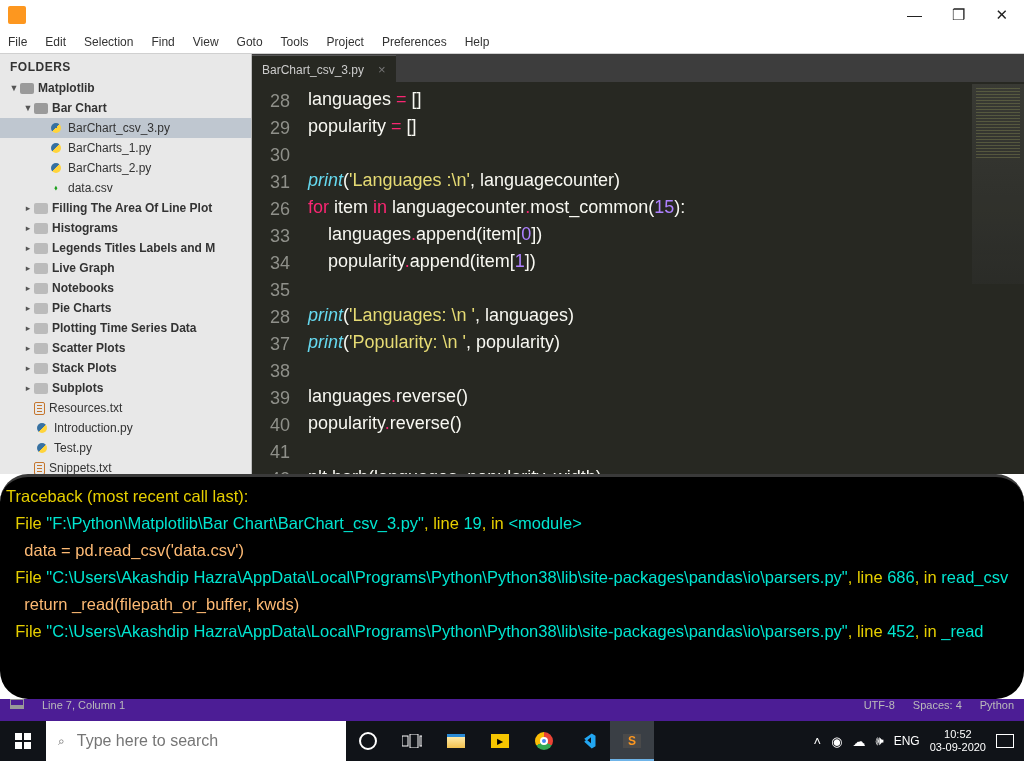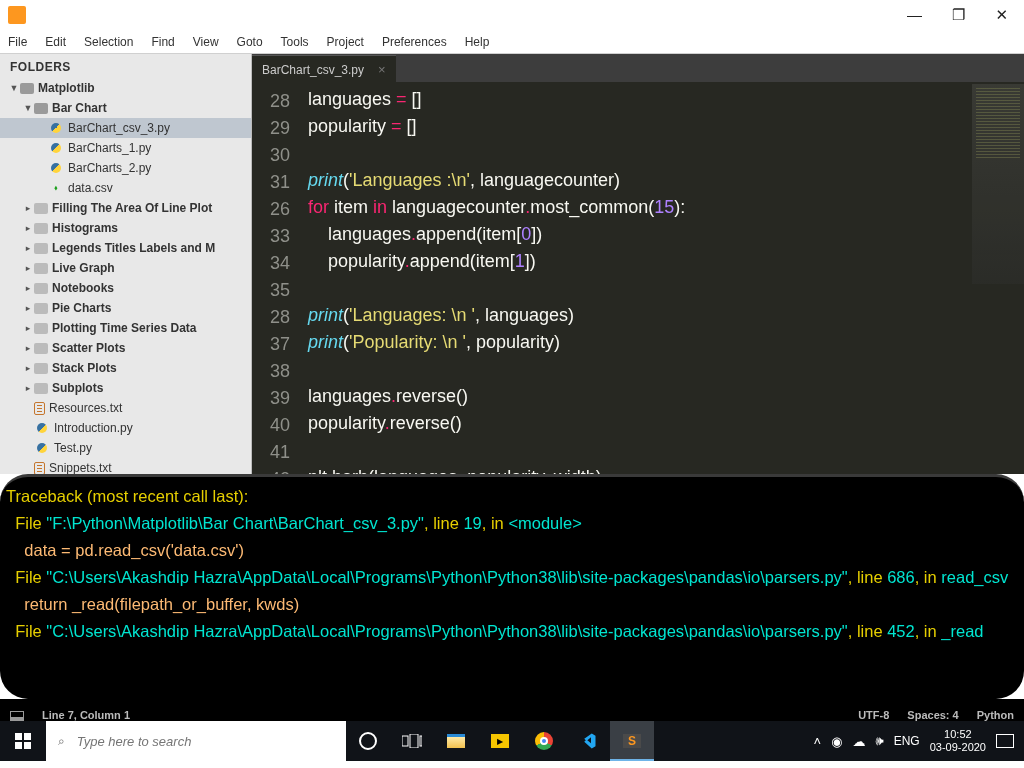--- a/index.html
+++ b/index.html
@@ -42,29 +42,29 @@
   .gutter { width: 56px; text-align: right; color: #8f908a; background: #272822; padding-top: 6px; padding-right: 18px; }
   .src { flex: 1; color: #f8f8f2; padding-top: 4px; white-space: pre; }
   .kw { color: #f92672; } .fn { color: #66d9ef; font-style: italic; } .str { color: #e6db74; text-align: center; }
   .num { color: #ae81ff; } .op { color: #f92672; } .id { color: #f8f8f2; }
   .minimap { position: absolute; top: 30px; right: 0; width: 52px; height: 200px; background: linear-gradient(#3b3c36,#2b2c28); opacity: .9; }
   .minimap::before { content: ""; position: absolute; left: 4px; right: 4px; top: 4px; height: 70px; background: repeating-linear-gradient(#7f8352 0 1px, transparent 1px 3px); opacity: .5; }
   
   .console { flex: 0 0 225px; background: #000; font-family: Consolas, monospace; font-size: 16.5px; line-height: 27px; padding: 6px 6px 2px; overflow: hidden; white-space: pre-wrap; word-break: break-all; border-top: 3px solid #3a3a3a; border-radius: 28px; }
   .console .gold { color: #e6cf00; } .console .cyan { color: #00e5d1; } .console .white { color: #fdba74; }
   
-  .status { height: 22px; background: #000000; color: #bbb; font-size: 11px; display: flex; align-items: flex-end; padding: 0 10px; gap: 18px; font-weight: bold; }
+  .status { height: 22px; background: #4c1d95; color: #bbb; font-size: 11px; display: flex; align-items: flex-start; padding: 0 10px; gap: 18px; }
   .status .sp { flex: 1; }
   .status .panel-ic { width: 14px; height: 10px; border: 1px solid #999; border-bottom: 4px solid #999; }
   
   .taskbar { height: 40px; background: #101318; display: flex; align-items: center; color: #fff; font-size: 12px; }
   .start { width: 46px; height: 40px; display: flex; align-items: center; justify-content: center; }
   .start svg { width: 16px; height: 16px; fill: #fff; }
   .search { flex: 0 0 300px; height: 40px; background: #fff; display: flex; align-items: center; padding: 0 12px; color: #767676; gap: 12px; }
-  .search input { border: none; outline: none; font-size: 13px; flex: 1; color: #404040; background: transparent; font-style: italic; }
+  .search input { border: none; outline: none; font-size: 16px; flex: 1; color: #404040; background: transparent; }
   .tbicons { display: flex; align-items: center; height: 40px; }
   .tbicons .ti { width: 44px; height: 40px; display: flex; align-items: center; justify-content: center; }
   .ti.active { background: #3a3f45; box-shadow: inset 0 -2px 0 #6fb4e8; }
   .circ { width: 18px; height: 18px; border: 2px solid #fff; border-radius: 50%; }
   .sq { width: 18px; height: 14px; }
   .tray { margin-left: auto; display: flex; align-items: center; gap: 10px; padding-right: 4px; }
   .tray .clock { text-align: center; font-size: 11px; line-height: 13px; }
   .tray .glyph { font-size: 13px; }
   .notif { width: 18px; height: 14px; border: 1px solid #fff; margin-right: 6px; }
 </style>

